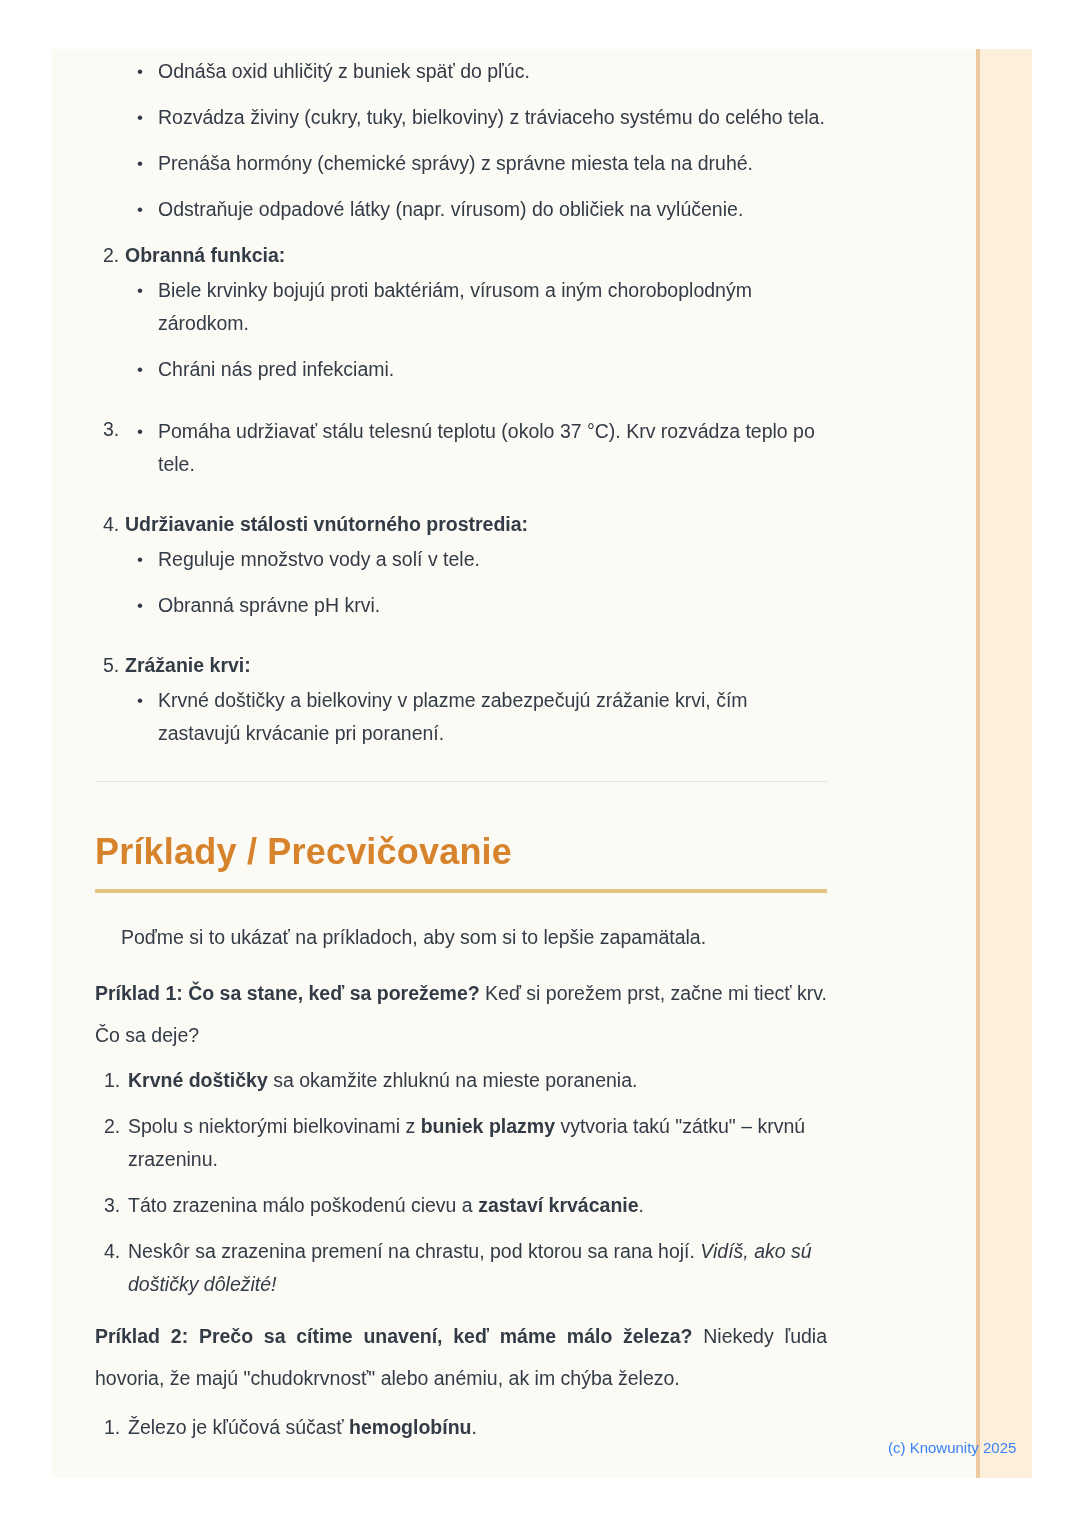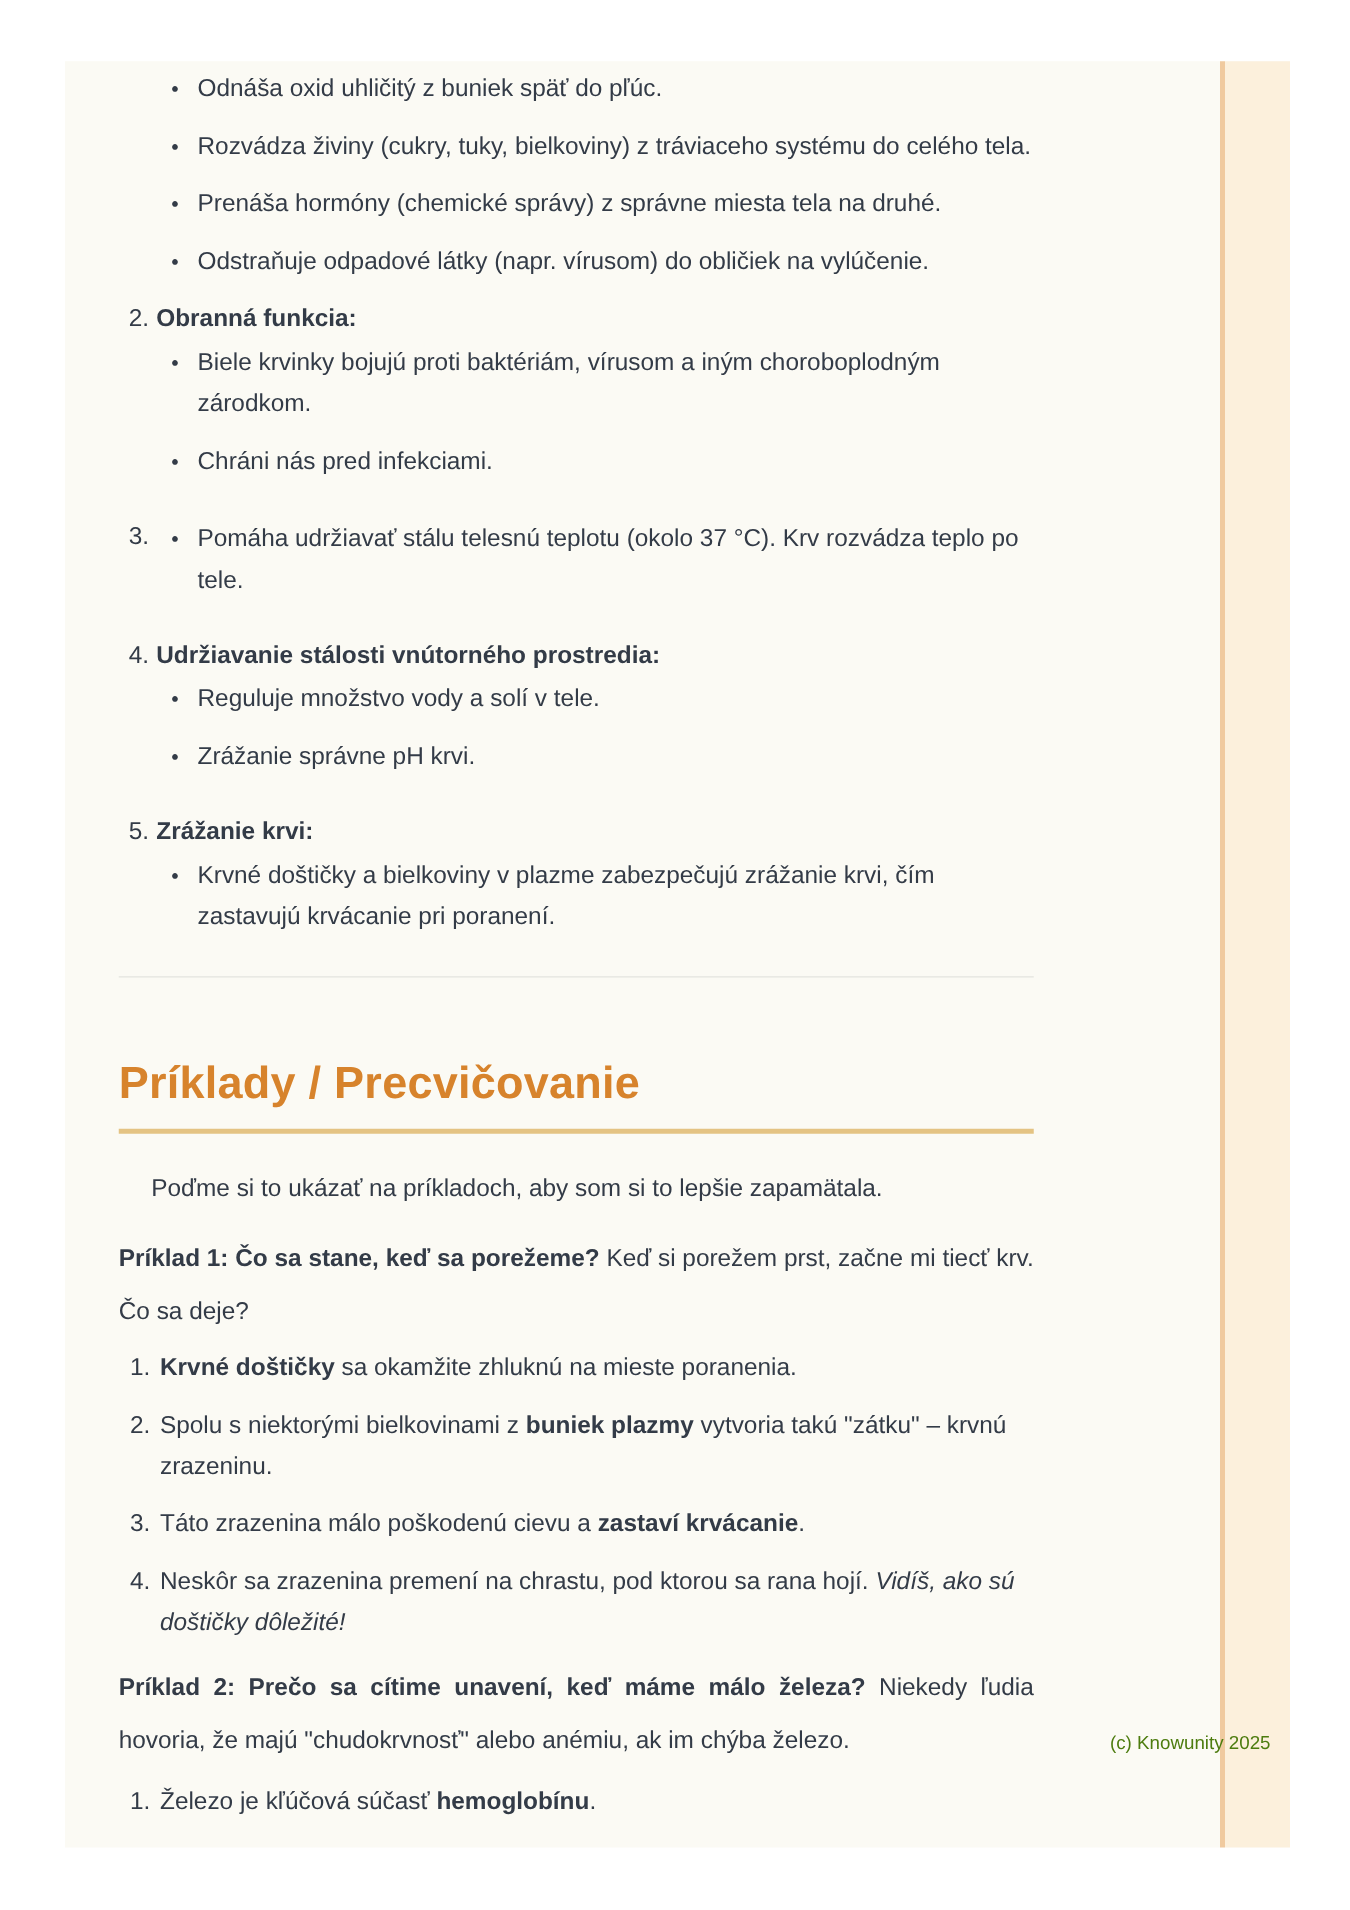--- a/index.html
+++ b/index.html
@@ -56,21 +56,21 @@
   ol.functions .li-body { flex: 1; }
   ol.functions .fn-title { font-weight: 700; }
   ol.functions ul.bullets { margin-top: 2px; padding-left: 12px; }
 
   hr.divider {
     border: none;
     border-top: 1px solid #e4e3de;
     margin-top: 18px;
   }
   h1.section-heading {
-    margin-top: 62px;
+    margin-top: 48px;
     font-size: 36px;
     line-height: 44px;
     font-weight: 700;
     color: #d7832c;
     letter-spacing: 0.2px;
   }
   .heading-underline {
     margin-top: 15px;
     height: 4px;
     background: #e4c383;
@@ -84,24 +84,24 @@
   ol.steps { list-style: none; }
   ol.steps.first { margin-top: 8px; }
   ol.steps.second { margin-top: 12px; }
   ol.steps > li { display: flex; }
   ol.steps > li + li { margin-top: 13px; }
   ol.steps .num { flex: 0 0 24px; margin-left: 9px; }
   ol.steps .li-body { flex: 1; }
 
   .watermark {
     position: absolute;
-    left: 888px; top: 1385px;
+    left: 888px; top: 1438px;
     font-size: 15px;
     line-height: 20px;
-    color: #4d7c0f;
+    color: #3b82f6;
     white-space: nowrap;
     z-index: 3;
   }
 </style>
 </head>
 <body>
 
 <div class="card"></div>
 <div class="margin-line"></div>
 <div class="margin-strip"></div>
@@ -160,21 +160,21 @@
           <span class="num">4.</span>
           <div class="li-body">
             <div class="fn-title">Udržiavanie stálosti vnútorného prostredia:</div>
             <ul class="bullets">
               <li>
                 <span class="marker">•</span>
                 <span class="li-text"><span>Reguluje množstvo vody a solí v tele.</span></span>
               </li>
               <li>
                 <span class="marker">•</span>
-                <span class="li-text"><span>Zrážanie správne pH krvi.</span></span>
+                <span class="li-text"><span>Obranná správne pH krvi.</span></span>
               </li>
             </ul>
           </div>
         </li>
         <li>
           <span class="num">5.</span>
           <div class="li-body">
             <div class="fn-title">Zrážanie krvi:</div>
             <ul class="bullets">
               <li>

